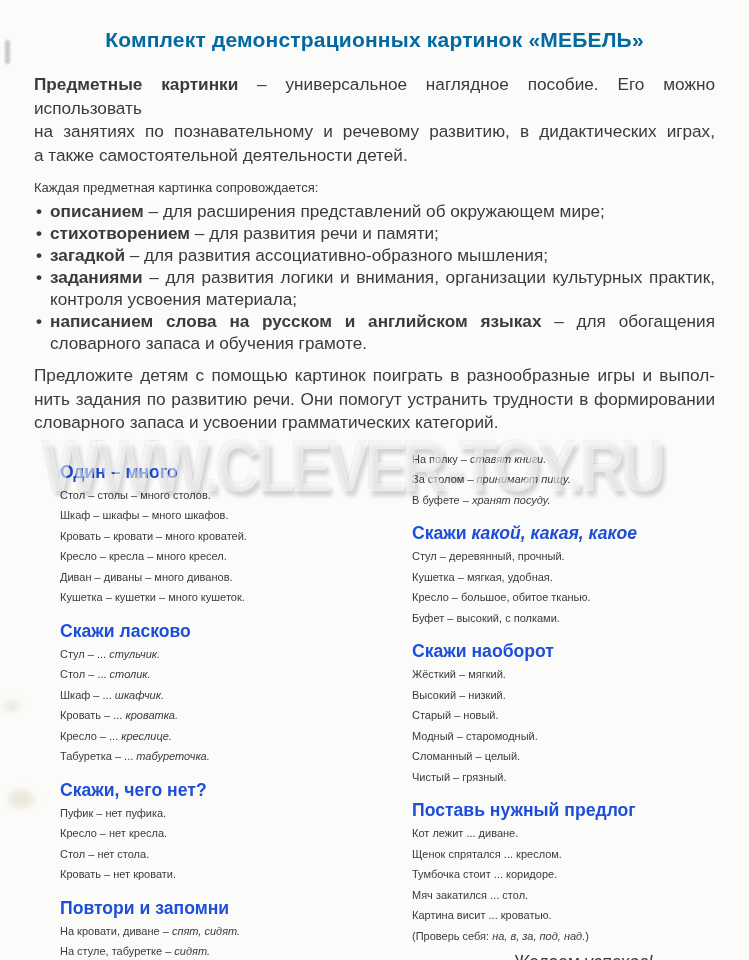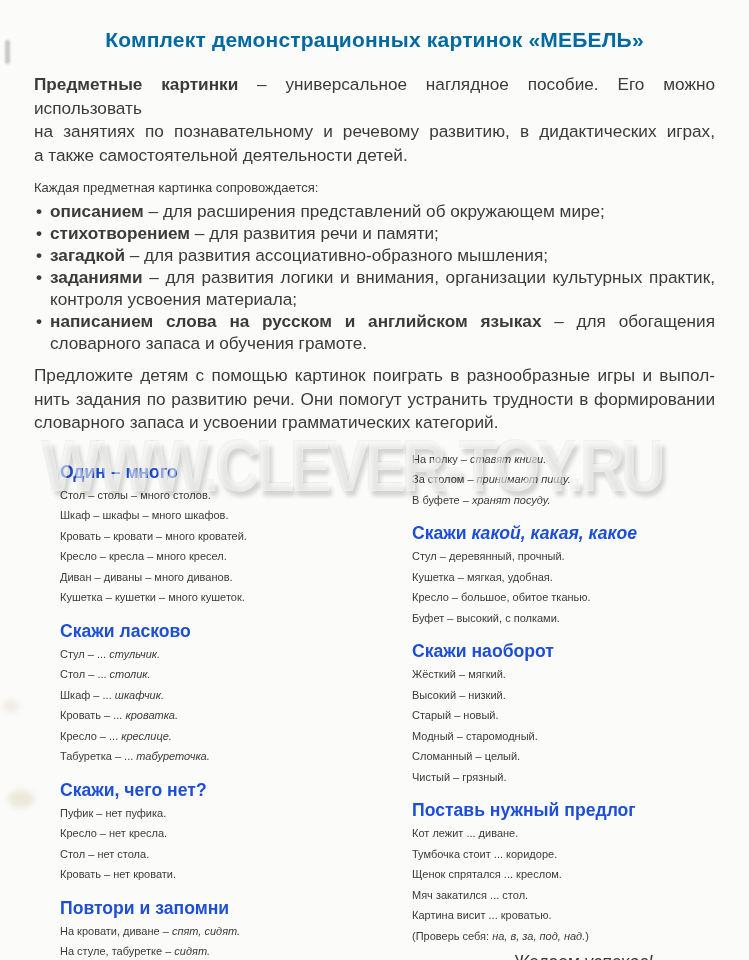--- a/index.html
+++ b/index.html
@@ -162,22 +162,22 @@
             <div class="sec-line"><span class="s-n">Жёсткий – мягкий.</span></div>
             <div class="sec-line"><span class="s-n">Высокий – низкий.</span></div>
             <div class="sec-line"><span class="s-n">Старый – новый.</span></div>
             <div class="sec-line"><span class="s-n">Модный – старомодный.</span></div>
             <div class="sec-line"><span class="s-n">Сломанный – целый.</span></div>
             <div class="sec-line"><span class="s-n">Чистый – грязный.</span></div>
           </div>
           <div class="section">
             <div class="sec-heading"><span class="s-b">Поставь нужный предлог</span></div>
             <div class="sec-line"><span class="s-n">Кот лежит ... диване.</span></div>
+            <div class="sec-line"><span class="s-n">Щенок спрятался ... креслом.</span></div>
             <div class="sec-line"><span class="s-n">Тумбочка стоит ... коридоре.</span></div>
-            <div class="sec-line"><span class="s-n">Щенок спрятался ... креслом.</span></div>
             <div class="sec-line"><span class="s-n">Мяч закатился ... стол.</span></div>
             <div class="sec-line"><span class="s-n">Картина висит ... кроватью.</span></div>
             <div class="sec-line"><span class="s-n">(Проверь себя: </span><span class="s-i">на, в, за, под, над.</span><span class="s-n">)</span></div>
           </div>
         </div>
       <div class="closing">Желаем успехов!</div>
     </div>
   </div>
 
 </div>

